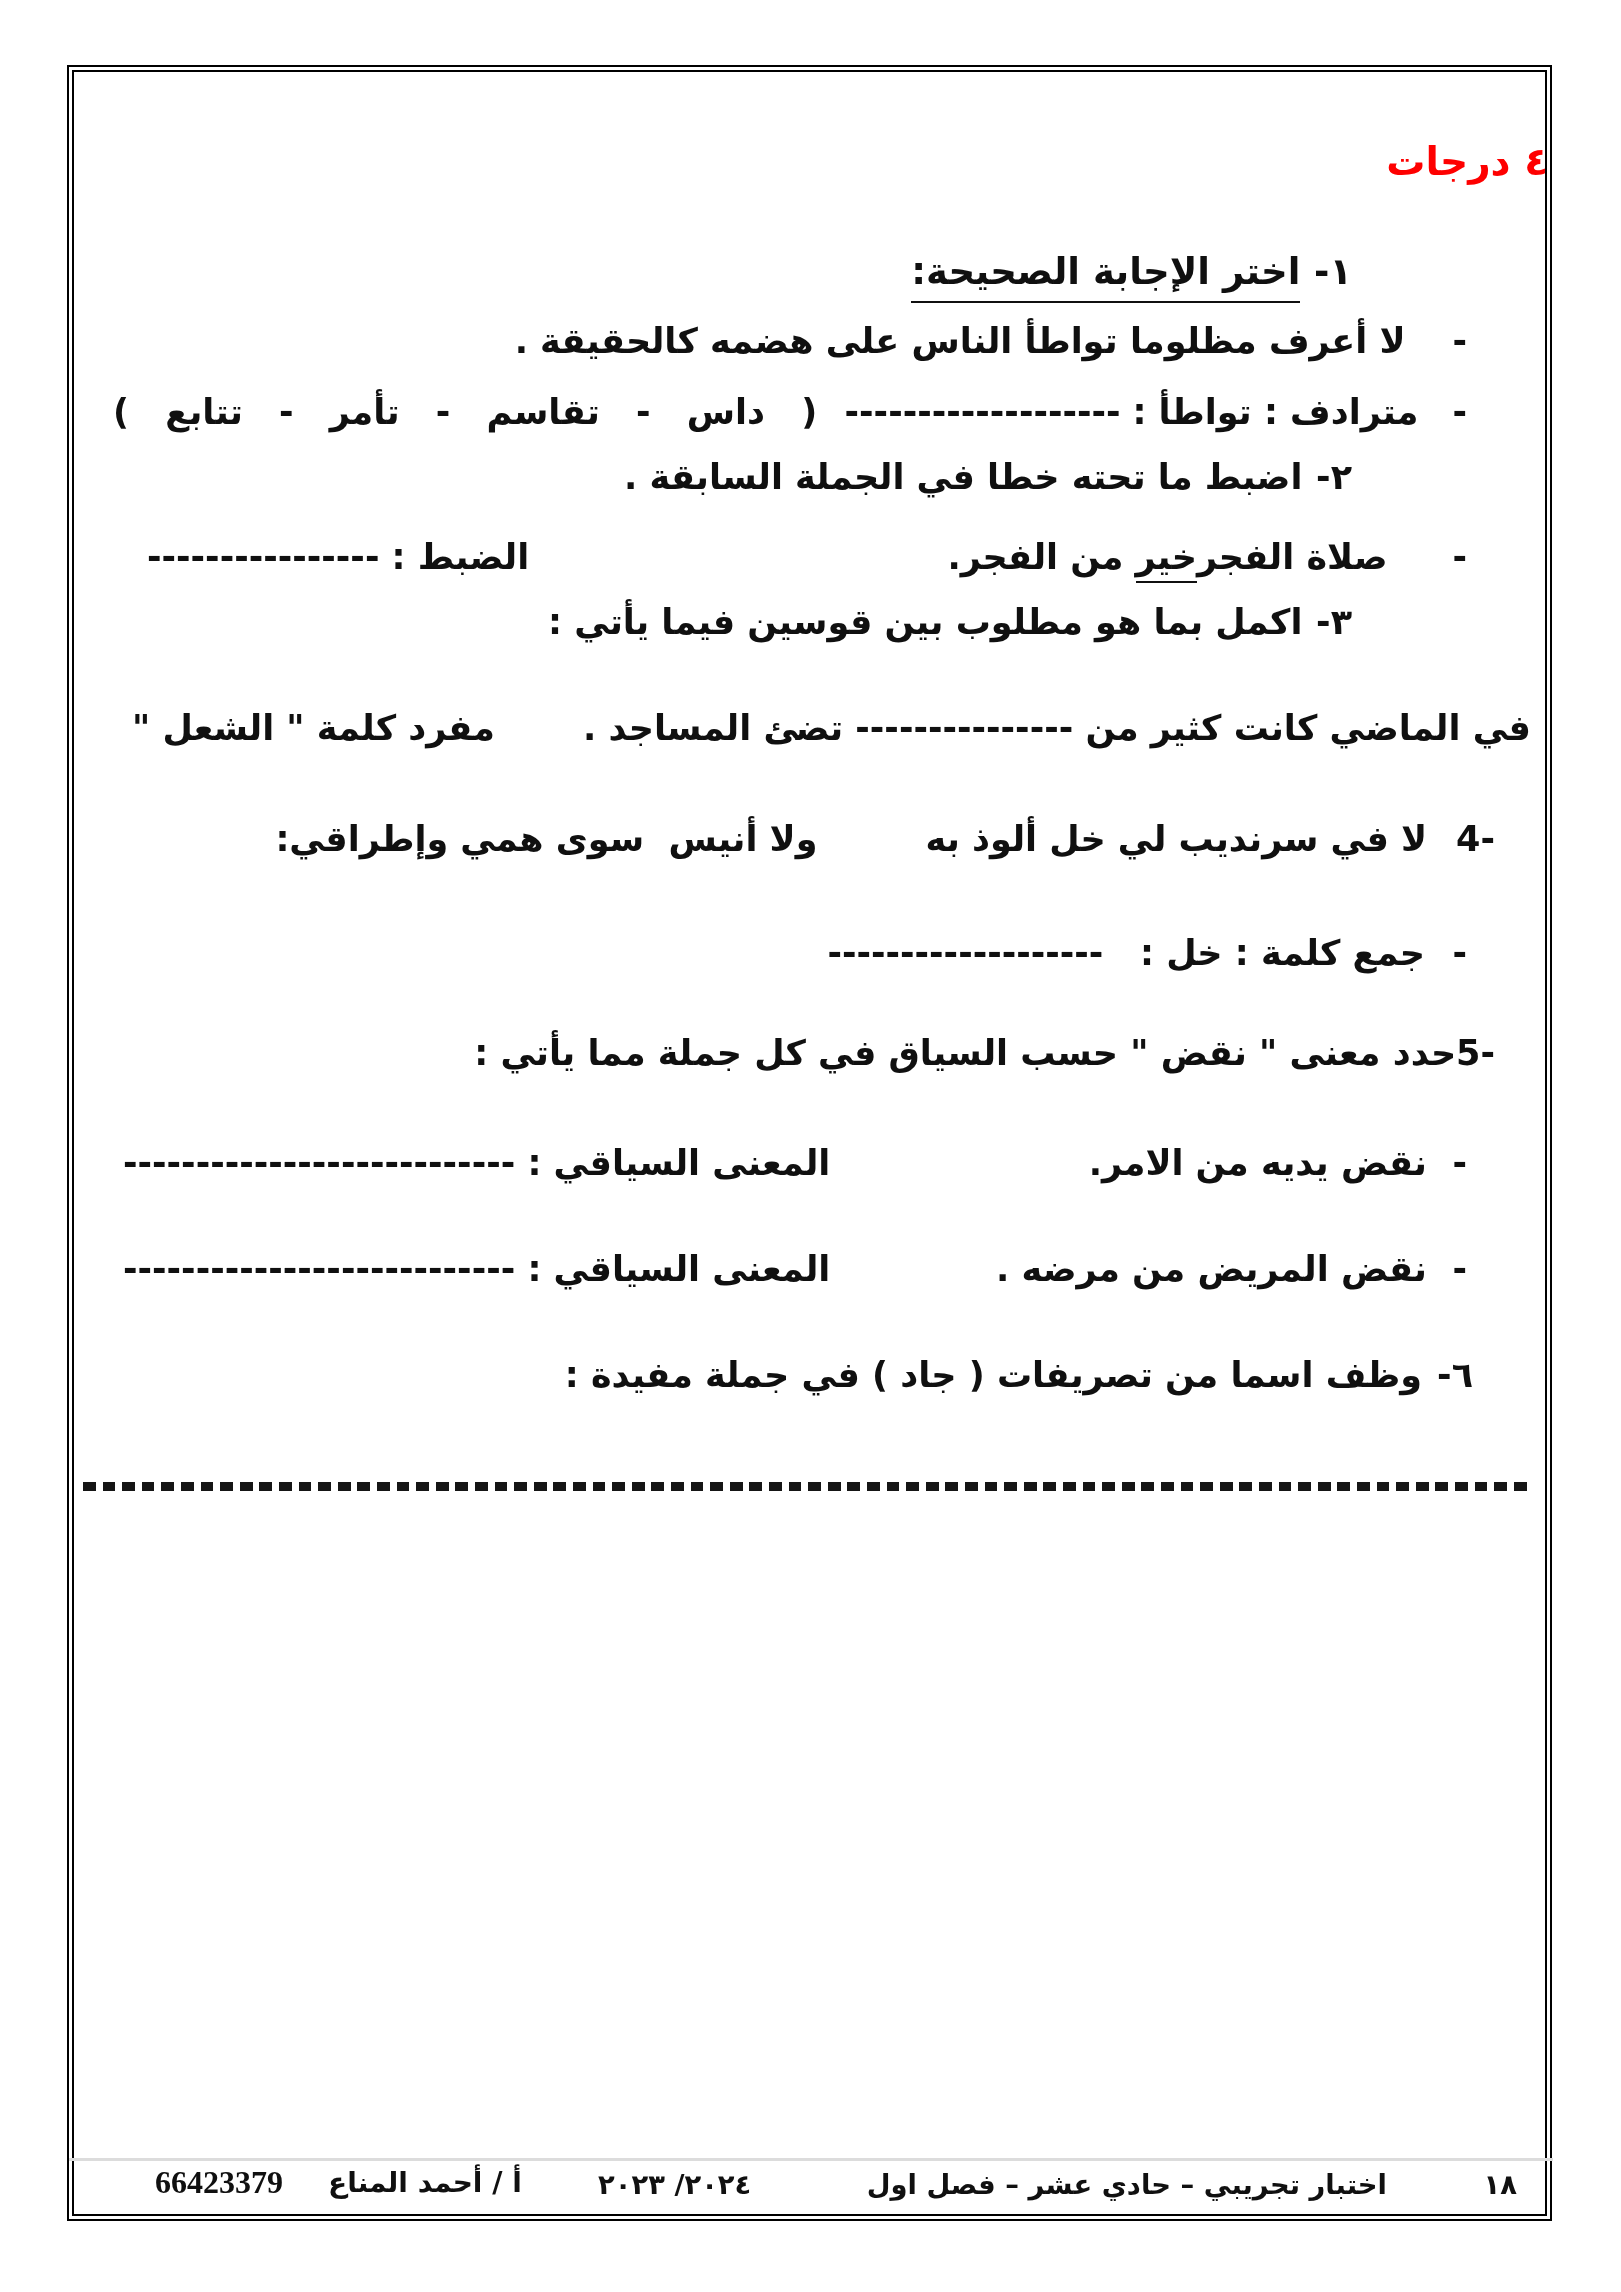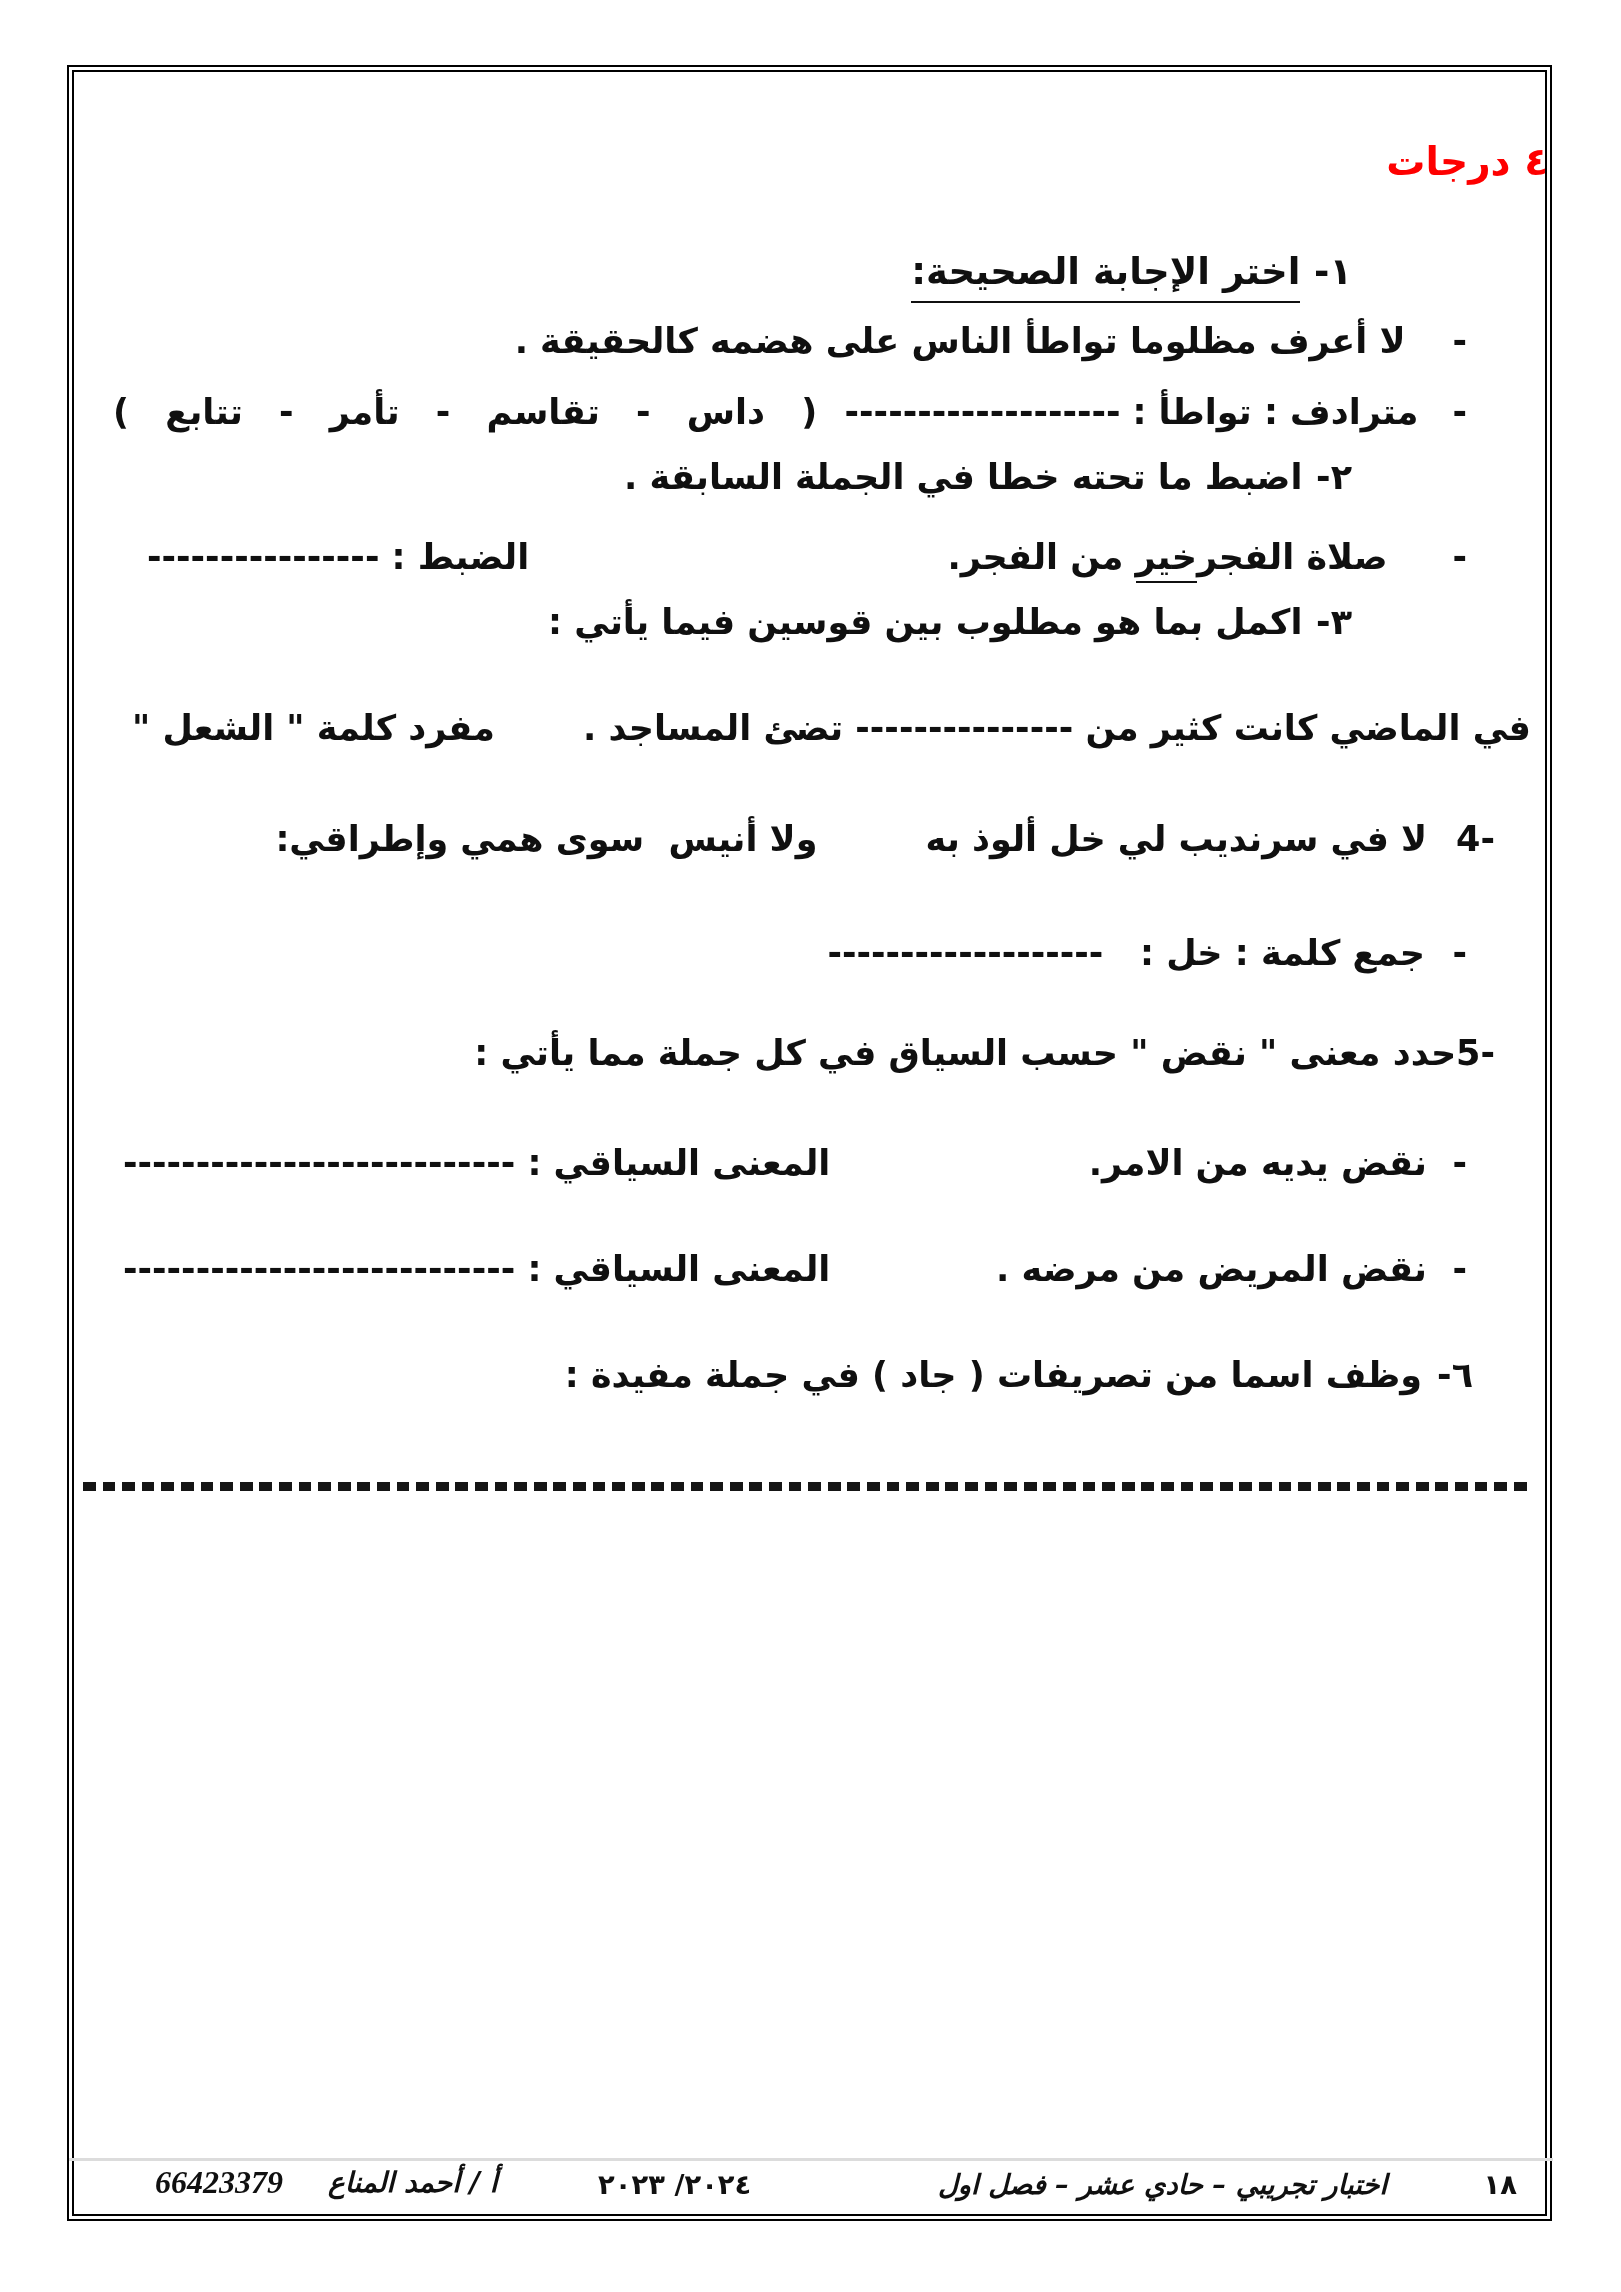--- a/index.html
+++ b/index.html
@@ -15,22 +15,22 @@
   .row span{white-space:pre;}
   .red{color:#fe0000;font-size:39px;}
   .spread{justify-content:space-between;}
   .uline{border-bottom:2.9px solid #101010;padding-bottom:4.9px;}
   .uword{border-bottom:2.9px solid #101010;padding-bottom:0;}
   .grp{display:flex;flex:1;justify-content:space-between;}
   .ansline{position:absolute;left:83px;right:92px;top:1482px;height:8.8px;
            background:repeating-linear-gradient(90deg,#151515 0 12.7px,transparent 12.7px 19.6px);}
   .sep{position:absolute;left:69px;right:68px;top:2158px;height:2.9px;background:#dcdcdc;}
   .ftr{position:absolute;direction:rtl;font-weight:bold;font-size:27.4px;white-space:pre;}
-  .ital{font-style:italic;text-align:right;}
-  .phone{font-family:"Liberation Serif",serif;font-style:italic;font-size:32px;}
+  .ital{text-align:right;}
+  .phone{font-family:"Liberation Serif",serif;font-size:32px;}
 </style>
 </head>
 <body>
 
 <div class="page">
 
   <div class="frame">
     <div class="frame-inner"></div>
   </div>
 

